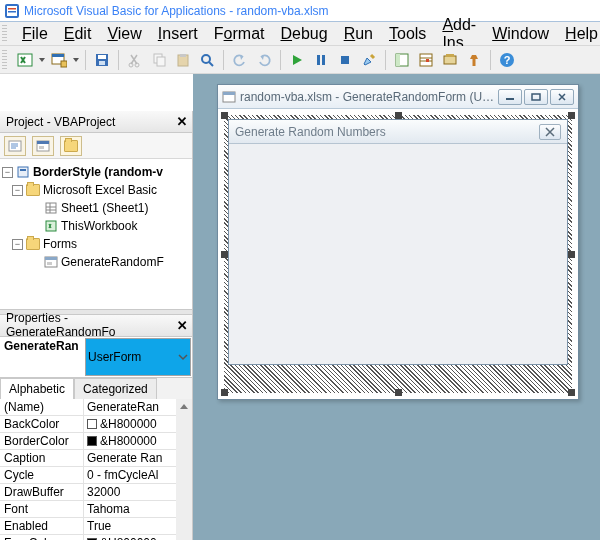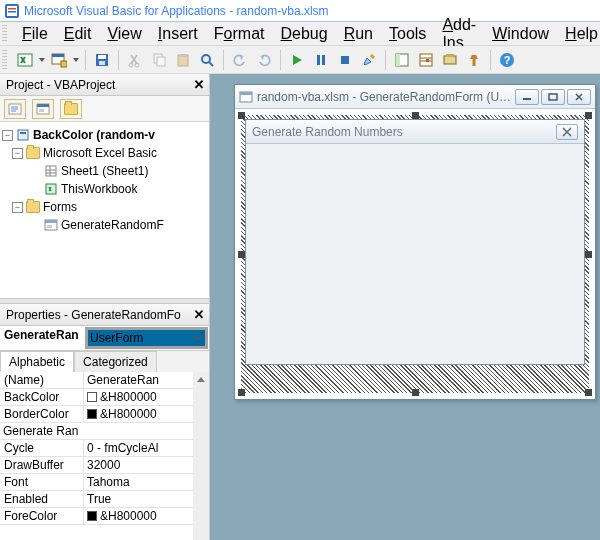--- a/index.html
+++ b/index.html
@@ -12,37 +12,37 @@
 .menu-item { padding: 2px 8px; cursor: default; font-size: 16px; }
 .menu-item:first-child{ margin-left:10px;}
 .menu-item u { text-decoration: underline; }
 .toolbar { height: 28px; display: flex; align-items: center; padding: 0 4px; background: #f0f0f0; border-bottom: 1px solid #d8d8d8; position:relative; }
 .toolbar::before { content:""; position:absolute; left:2px; top:4px; bottom:4px; width:5px; background: repeating-linear-gradient(to bottom,#c4c4c4 0,#c4c4c4 1px,transparent 1px,transparent 3px); }
 .tbtn { width: 22px; height: 22px; margin: 0 1px; display:flex; align-items:center; justify-content:center; cursor:default; border-radius:2px; }
 .tbtn:first-child{margin-left:10px;}
 .tsep { width:1px; height:20px; background:#c9c9c9; margin:0 4px; }
 .dd { width: 10px; display:flex; align-items:center; justify-content:center; }
 .main { display: flex; height: calc(540px - 22px - 24px - 28px); }
-.left-col { width: 210px; display:flex; flex-direction:column; border-right:1px solid #c9c9c9; }
+.left-col { width: 193px; display:flex; flex-direction:column; border-right:1px solid #c9c9c9;margin-top:37px; }
 .panel-title { background: linear-gradient(to bottom,#f9f9f9,#e6e6e6); height:22px; display:flex; align-items:center; justify-content:space-between; padding:0 2px 0 6px; border-bottom:1px solid #c9c9c9; font-size:12px; }
 .close-x { width:16px; height:16px; display:flex; align-items:center; justify-content:center; font-weight:bold; font-size:13px; cursor:default; }
 .panel-toolbar { height:26px; background:#f6f6f6; display:flex; align-items:center; padding:2px 4px; gap:6px; border-bottom:1px solid #d8d8d8; }
 .ptbtn { width:22px; height:20px; border:1px solid #cdbd8c; background:#f9f4e6; display:flex; align-items:center; justify-content:center; cursor:default;}
 .tree { flex:1; background:#fff; padding:4px 2px; overflow:hidden; font-size:12px; }
 .tree-row { display:flex; align-items:center; height:18px; white-space:nowrap; }
 .expander { width:11px; height:11px; border:1px solid #888; display:flex; align-items:center; justify-content:center; font-size:9px; line-height:1; margin-right:3px; color:#555; }
 .folder { width:14px; height:12px; background:#f6d67a; border:1px solid #cca94d; border-radius:1px; margin-right:3px; position:relative; }
 .folder::before { content:""; position:absolute; top:-3px; left:0; width:5px; height:3px; background:#f6d67a; border:1px solid #cca94d; border-bottom:none; }
 .treeicon { width:14px; height:14px; margin-right:3px; display:flex; align-items:center; justify-content:center;}
 .indent1 { padding-left: 10px; }
 .indent3 { padding-left: 42px; }
 .splitter-h { height:6px; background:#e6e6e6; border-top:1px solid #c9c9c9; border-bottom:1px solid #c9c9c9; cursor:row-resize; }
 .prop-obj { display:flex; border-bottom:1px solid #c9c9c9; }
 .prop-obj-name { width:84px; padding:2px 4px; font-weight:bold; font-size:12px;}
-.prop-obj-type { flex:1; border:3px solid #a3a3a3; margin:1px; padding:1px 2px; background:#0369a1; display:flex; align-items:center; justify-content:space-between; font-size:12px;}
+.prop-obj-type { flex:1; border:1px solid #a3a3a3; margin:1px; padding:11px 2px; background:#0ea5e9; display:flex; align-items:center; justify-content:space-between; font-size:12px;}
 .tabs { display:flex; background:#f2f2f2; }
 .tab { padding:3px 8px; border:1px solid #c9c9c9; border-bottom:none; background:#fff; font-size:12px; cursor:default; }
 .tab.inactive { background:#ececec; }
 .prop-row { display:flex; height:17px; border-bottom:1px solid #e2e2e2; font-size:12px; }
 .prop-cell-n { width:84px; padding:0 4px; border-right:1px solid #e2e2e2; display:flex; align-items:center; overflow:hidden; white-space:nowrap;}
 .prop-cell-v { flex:1; padding:0 3px; display:flex; align-items:center; overflow:hidden; white-space:nowrap; }
 .swatch { width:10px; height:10px; border:1px solid #555; margin-right:3px; }
 .scroll-stub { width:16px; background:#eee; }
 .prop-grid-wrap{display:flex; flex:1; overflow:hidden;}
 .prop-list{flex:1;}
@@ -261,21 +261,21 @@
     </div>
     <div class="tree">
       <div class="tree-row">
         <span class="expander">−</span>
         <span class="treeicon">
             <svg width="14" height="14">
               <rect x="2" y="2" width="10" height="10" fill="#e8eef7" stroke="#3e72b3"></rect>
               <rect x="4" y="4" width="6" height="2" fill="#3e72b3"></rect>
             </svg>
           </span>
-        <b>BackColor (random-v</b>
+        <b>BorderStyle (random-v</b>
       </div>
       <div class="tree-row indent1">
         <span class="expander">−</span>
         <span class="folder"></span>
         <span>Microsoft Excel Basic</span>
       </div>
       <div class="tree-row indent3">
         <span class="treeicon">
             <svg width="14" height="14">
               <rect x="2" y="2" width="10" height="10" fill="#fff" stroke="#888"></rect>
@@ -346,20 +346,21 @@
             </div>
           </div>
           <div class="prop-row">
             <div class="prop-cell-n">BorderColor</div>
             <div class="prop-cell-v">
               <span class="swatch" style="background: rgb(0, 0, 0);"></span>
               <span>&amp;H800000</span>
             </div>
           </div>
           <div class="prop-row">
+            <div class="prop-cell-n">Caption</div>
             <div class="prop-cell-v">
               <span>Generate Ran</span>
             </div>
           </div>
           <div class="prop-row">
             <div class="prop-cell-n">Cycle</div>
             <div class="prop-cell-v">
               <span>0 - fmCycleAl</span>
             </div>
           </div>

